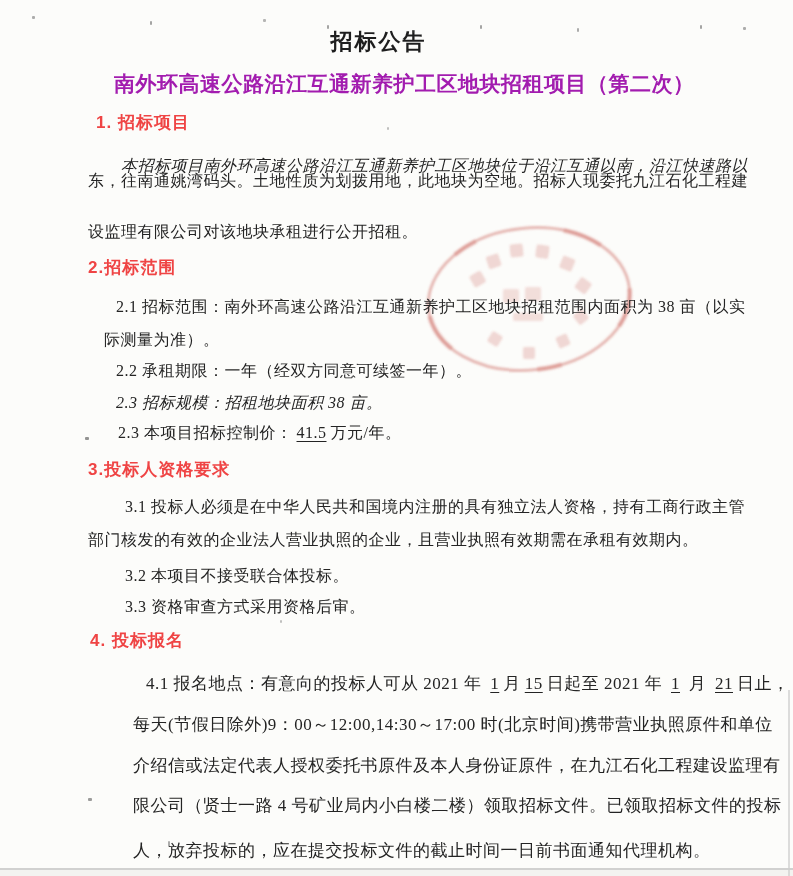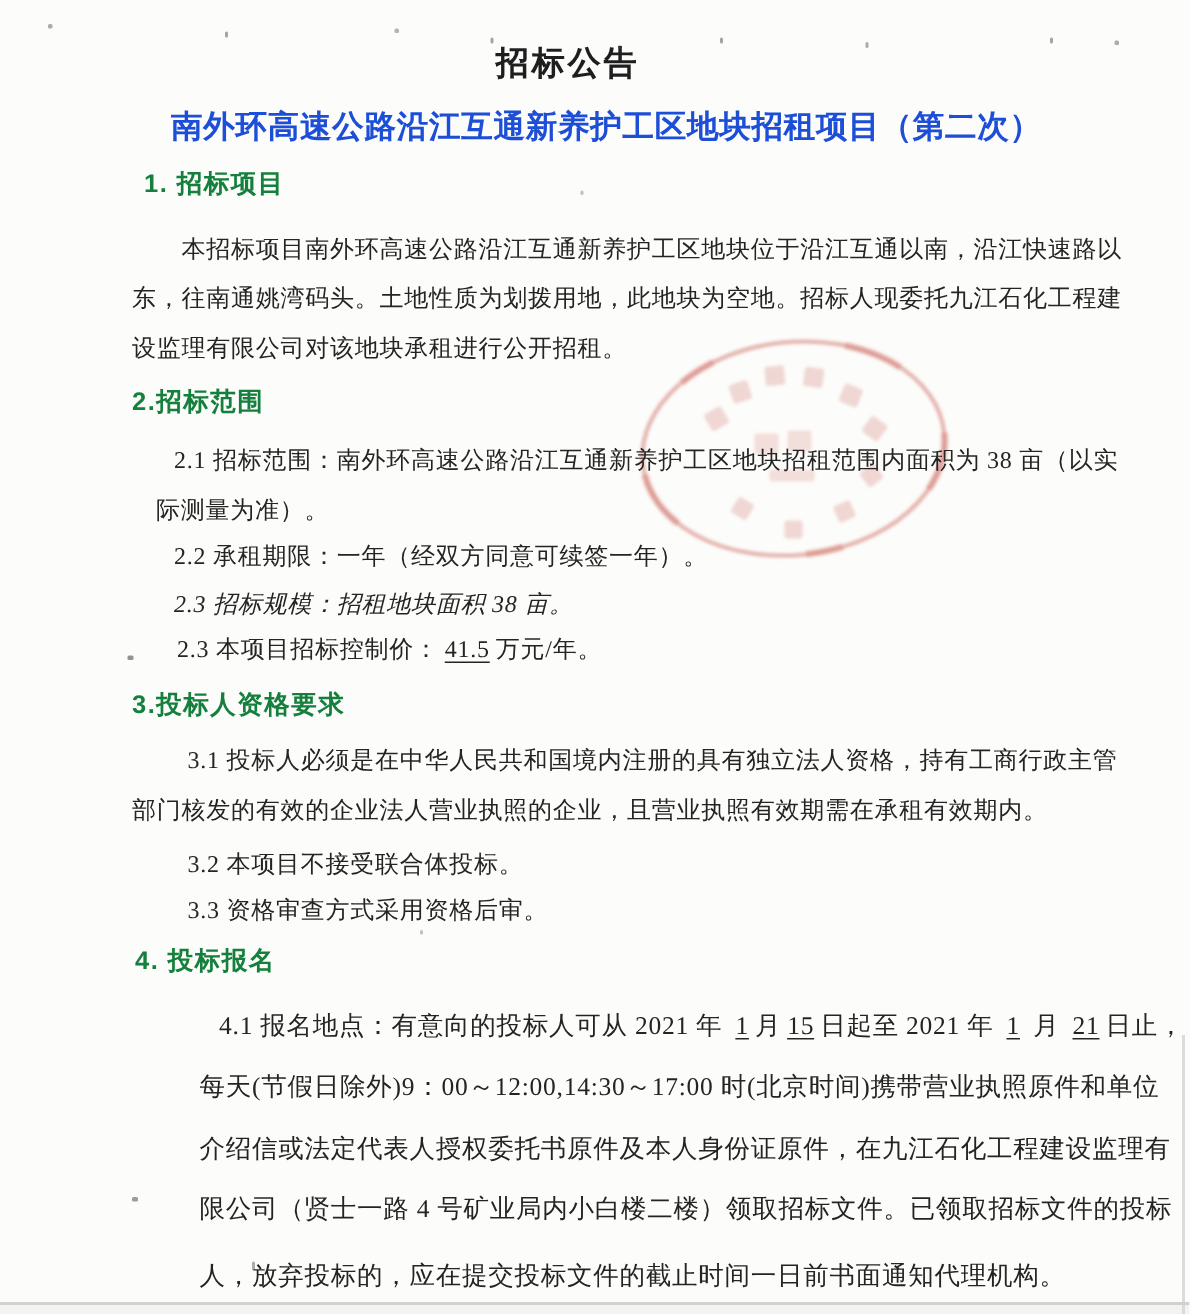--- a/index.html
+++ b/index.html
@@ -14,45 +14,45 @@
   .abs{position:absolute;white-space:pre;}
   .title{
     left:-18px;top:27px;width:100%;
     text-align:center;
     font-size:22px;font-weight:bold;
     letter-spacing:2px;color:#1e1e1e;
   }
   .subtitle{
     left:114px;top:70px;
     font-size:21px;font-weight:bold;
-    letter-spacing:0.5px;color:#1d4ed8;
+    letter-spacing:0.5px;color:#a21caf;
   }
   .heading{
     font-family:"Liberation Sans",sans-serif;
-    font-size:17px;font-weight:bold;color:#15803d;
+    font-size:17px;font-weight:bold;color:#ef4444;
     letter-spacing:1px;
   }
   .bline{font-size:16px;letter-spacing:0.5px;}
   .bline4{font-size:17px;letter-spacing:0.5px;}
   .u{text-decoration:underline;text-underline-offset:3px;padding:0 4px;}
   .speck{position:absolute;background:#4c4c4c;border-radius:1px;}
   .bottom-line{position:absolute;left:0;top:868px;width:793px;height:2px;background:#c6c6c6;opacity:.8;}
   .bottom-strip{position:absolute;left:0;top:870px;width:793px;height:6px;background:#f3f3f0;}
   .right-line{position:absolute;left:788px;top:690px;width:2px;height:186px;background:#cfcfcd;opacity:.7;}
   .stamp{position:absolute;left:415px;top:213px;pointer-events:none;}
 </style>
 </head>
 <body>
 
 <div class="abs title">招标公告</div>
 <div class="abs subtitle">南外环高速公路沿江互通新养护工区地块招租项目（第二次）</div>
 
 <div class="abs heading" style="left:96px;top:111px;">1. 招标项目</div>
-<div class="abs bline" style="left:121px;top:156px;">本招标项目南外环高速公路沿江互通新养护工区地块位于沿江互通以南，沿江快速路以</div>
-<div class="abs bline" style="left:88px;top:189px;text-align:right;">东，往南通姚湾码头。土地性质为划拨用地，此地块为空地。招标人现委托九江石化工程建</div>
+<div class="abs bline" style="left:121px;top:156px;font-style:italic;">本招标项目南外环高速公路沿江互通新养护工区地块位于沿江互通以南，沿江快速路以</div>
+<div class="abs bline" style="left:88px;top:171px;text-align:right;">东，往南通姚湾码头。土地性质为划拨用地，此地块为空地。招标人现委托九江石化工程建</div>
 <div class="abs bline" style="left:88px;top:222px;">设监理有限公司对该地块承租进行公开招租。</div>
 
 <svg class="stamp" width="230" height="175" viewBox="0 0 230 175">
   <defs>
     <filter id="blur1">
         <feGaussianBlur stdDeviation="0.9"></feGaussianBlur>
       </filter>
   </defs>
   <g filter="url(#blur1)">
     <ellipse cx="114" cy="86" rx="101" ry="71" fill="none" stroke="rgba(197,84,74,0.40)" stroke-width="3" transform="rotate(-6 114 86)"></ellipse>

